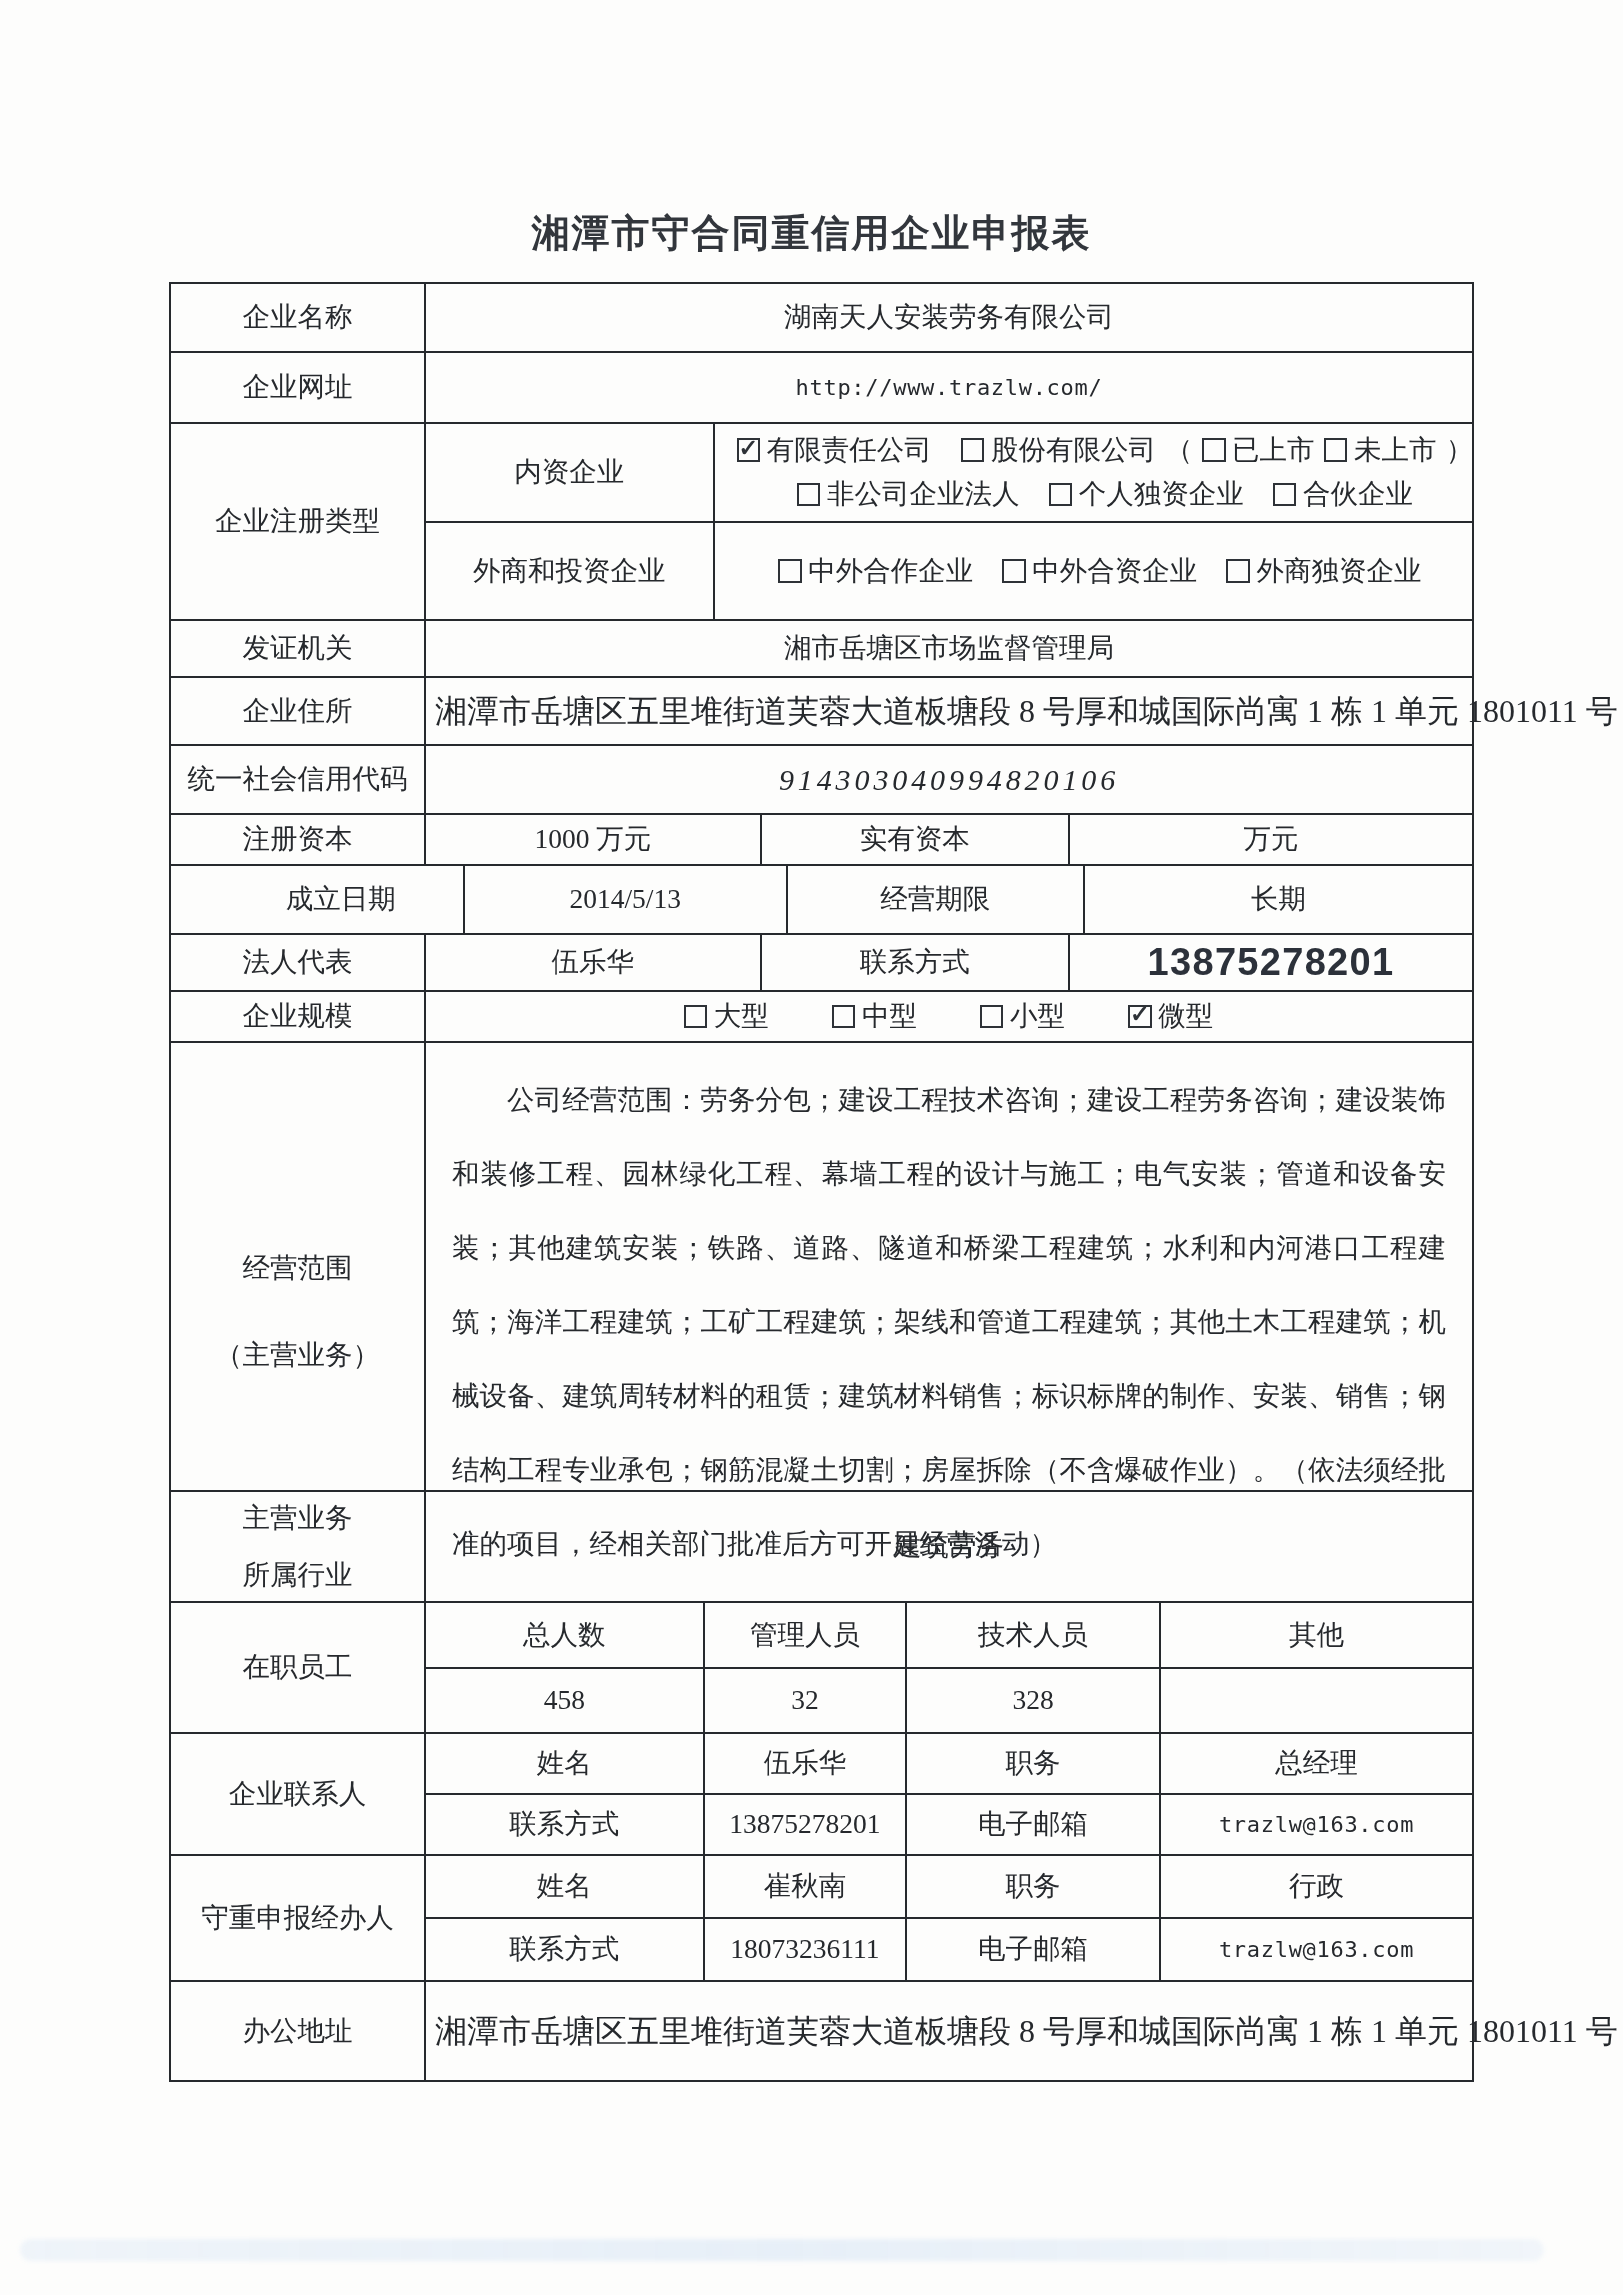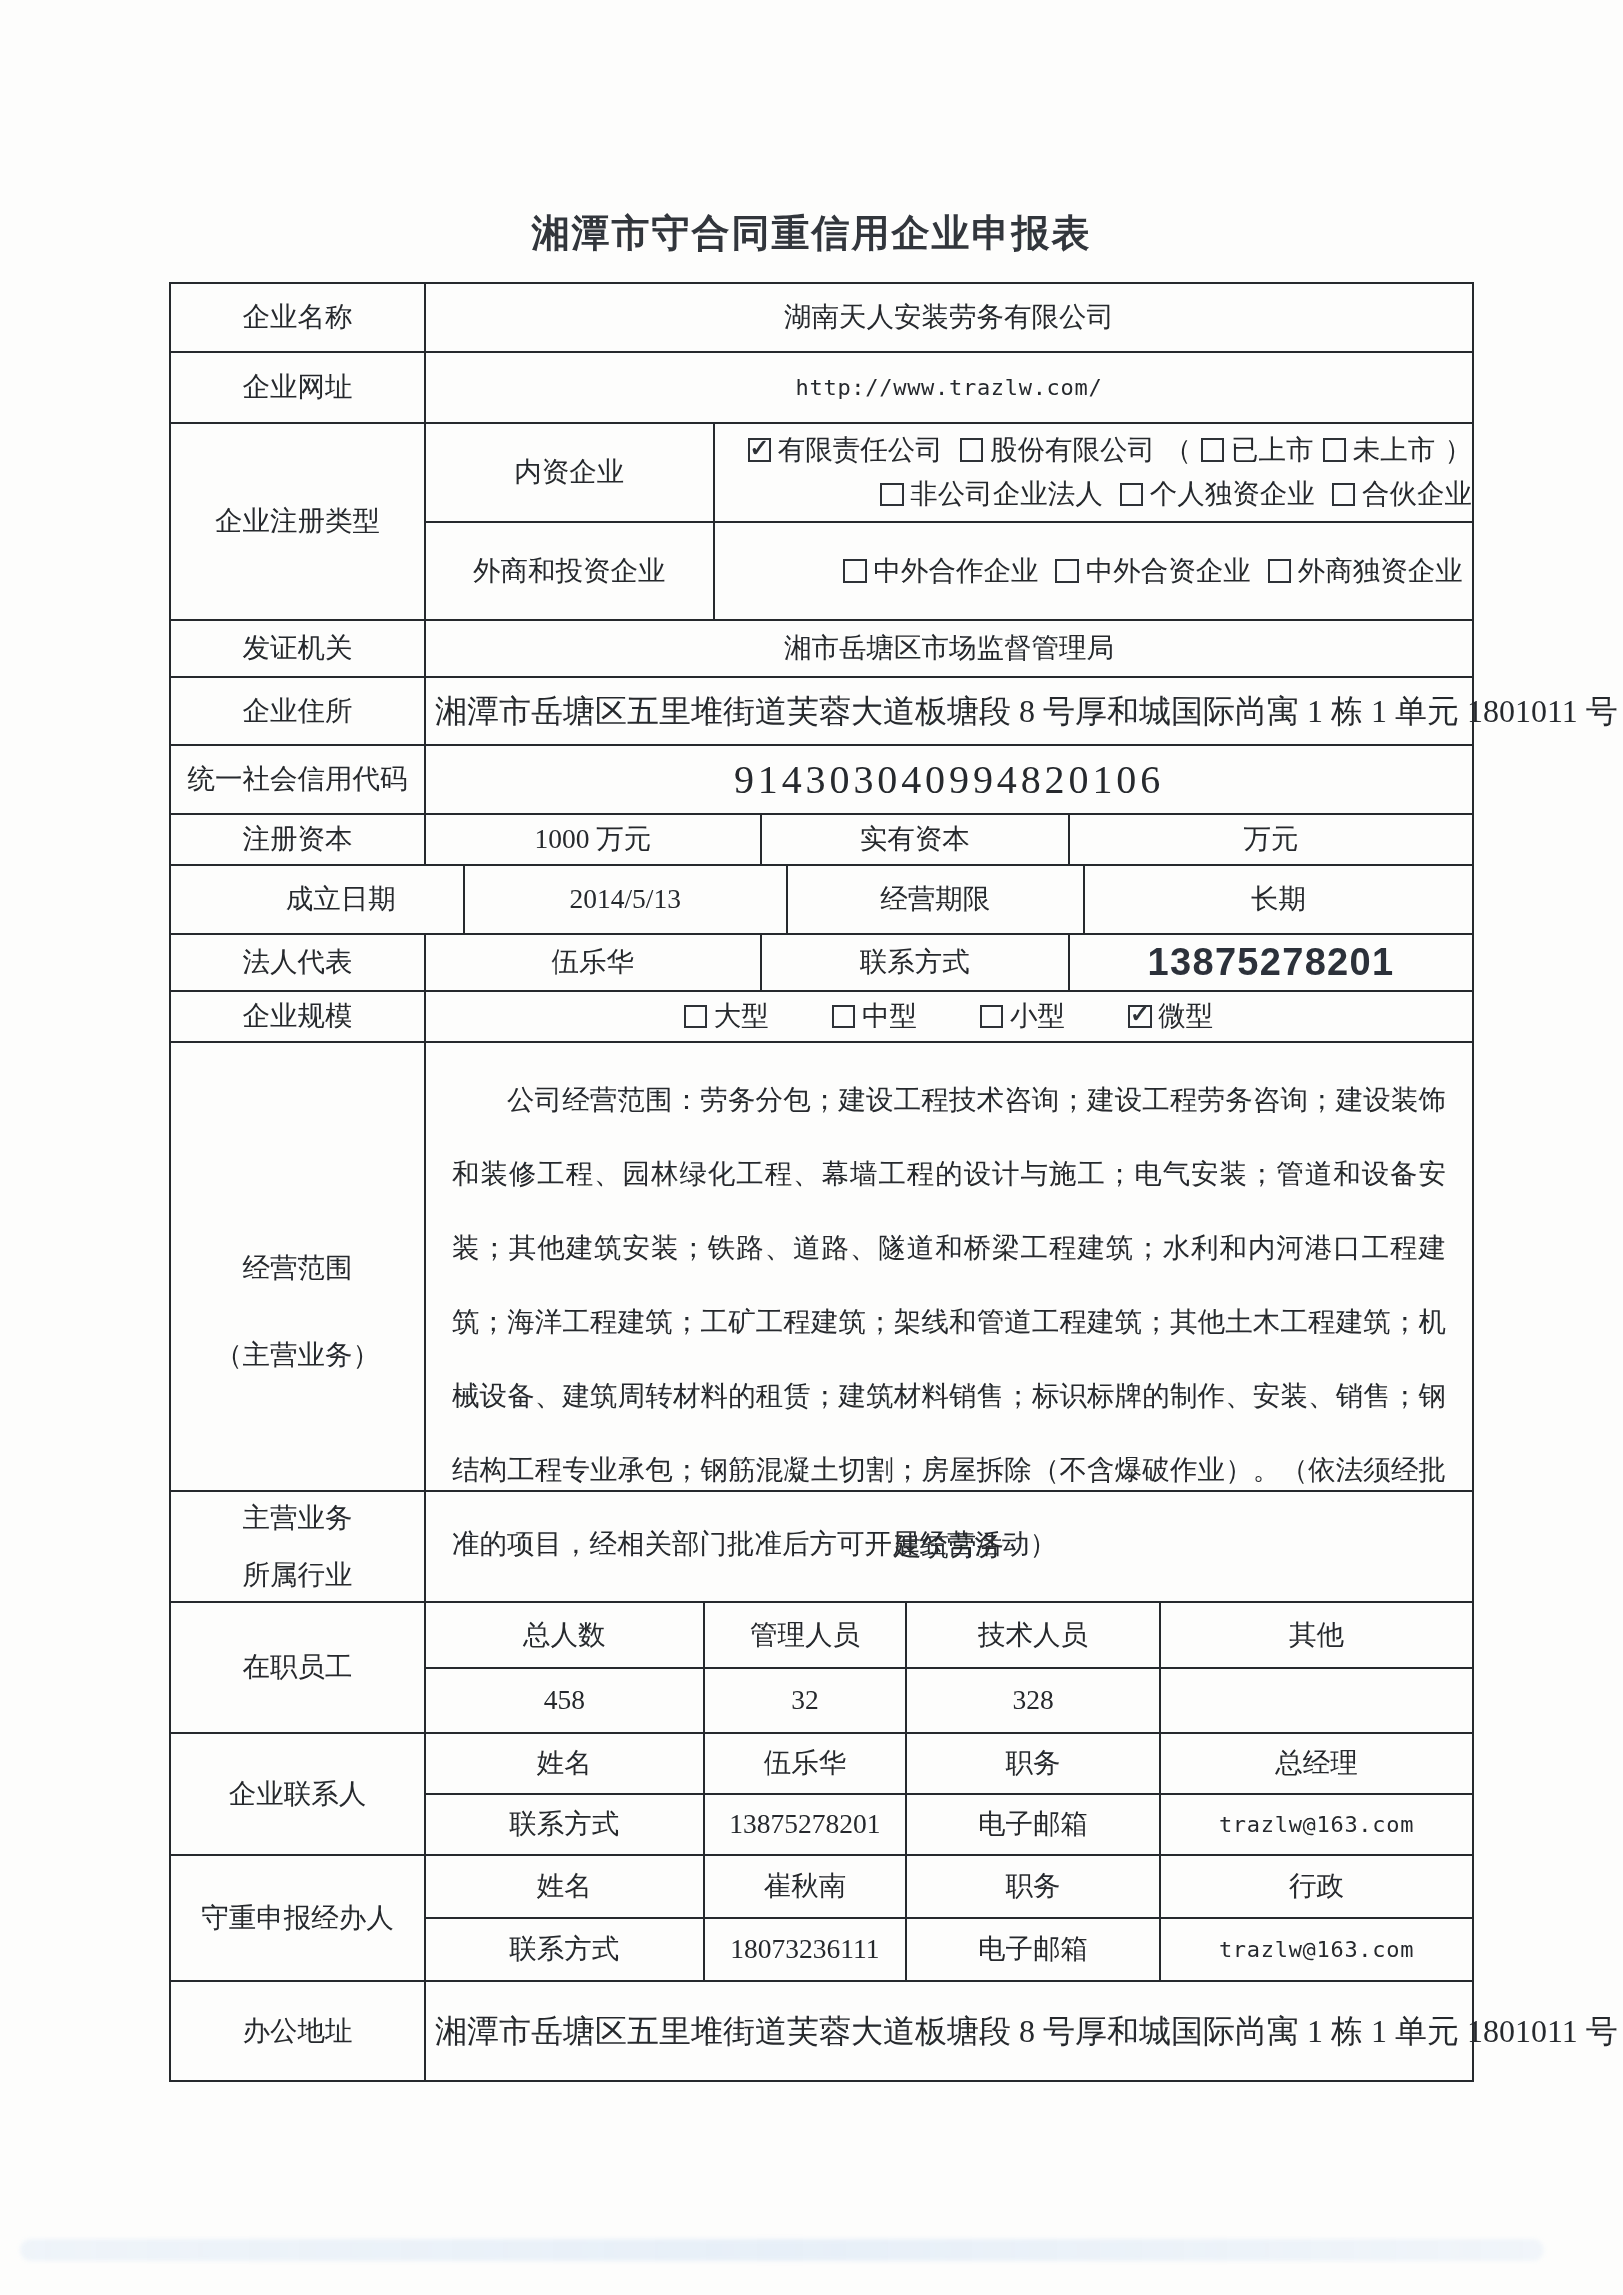--- a/index.html
+++ b/index.html
@@ -58,23 +58,23 @@
   .h200{height:131px;} .h186{height:122px;} .h192{height:126px;} .h150{height:98px;}
   .sr1{height:130px;} .sr2{height:65px;}
   .esr1{height:69px;} .esr2{height:60px;}
   .csr1{height:64px;} .csr2{height:56px;}
   .dsr1{height:68px;} .dsr2{height:56px;}
   .mono{font-family:"DejaVu Sans Mono","Liberation Mono",monospace;font-size:22px;letter-spacing:0.7px;}
   .bigphone{
     font-family:"Liberation Sans","DejaVu Sans",sans-serif;
     font-weight:600;font-size:38px;letter-spacing:1.3px;color:#2c313a;
   }
-  .code{font-size:40px;letter-spacing:3.9px;}
+  .code{font-size:30px;letter-spacing:3.9px;font-style:italic;}
   .addr{font-size:32px;white-space:nowrap;padding:0 9px;}
-  .cbline{display:flex;align-items:center;justify-content:flex-end;gap:17px;padding-left:22px;}
+  .cbline{display:flex;align-items:center;justify-content:center;gap:29px;padding-left:22px;}
   .cbline .tight{gap:9.2px;display:inline-flex;align-items:center;}
   .cbi{display:inline-flex;align-items:center;gap:6.6px;white-space:nowrap;}
   .cb{
     width:23.6px;height:23.6px;flex:0 0 23.6px;
     border:2px solid var(--ink-soft);
     display:inline-flex;align-items:center;justify-content:center;
     font-size:23.6px;line-height:1;color:var(--ink-soft);
   }
   .cb[data-checked="true"]::after{content:"\2713";font-weight:bold;margin-top:-2.6px;}
   .cbstack{display:flex;flex-direction:column;justify-content:space-around;align-items:stretch;padding:3.9px 0;}

